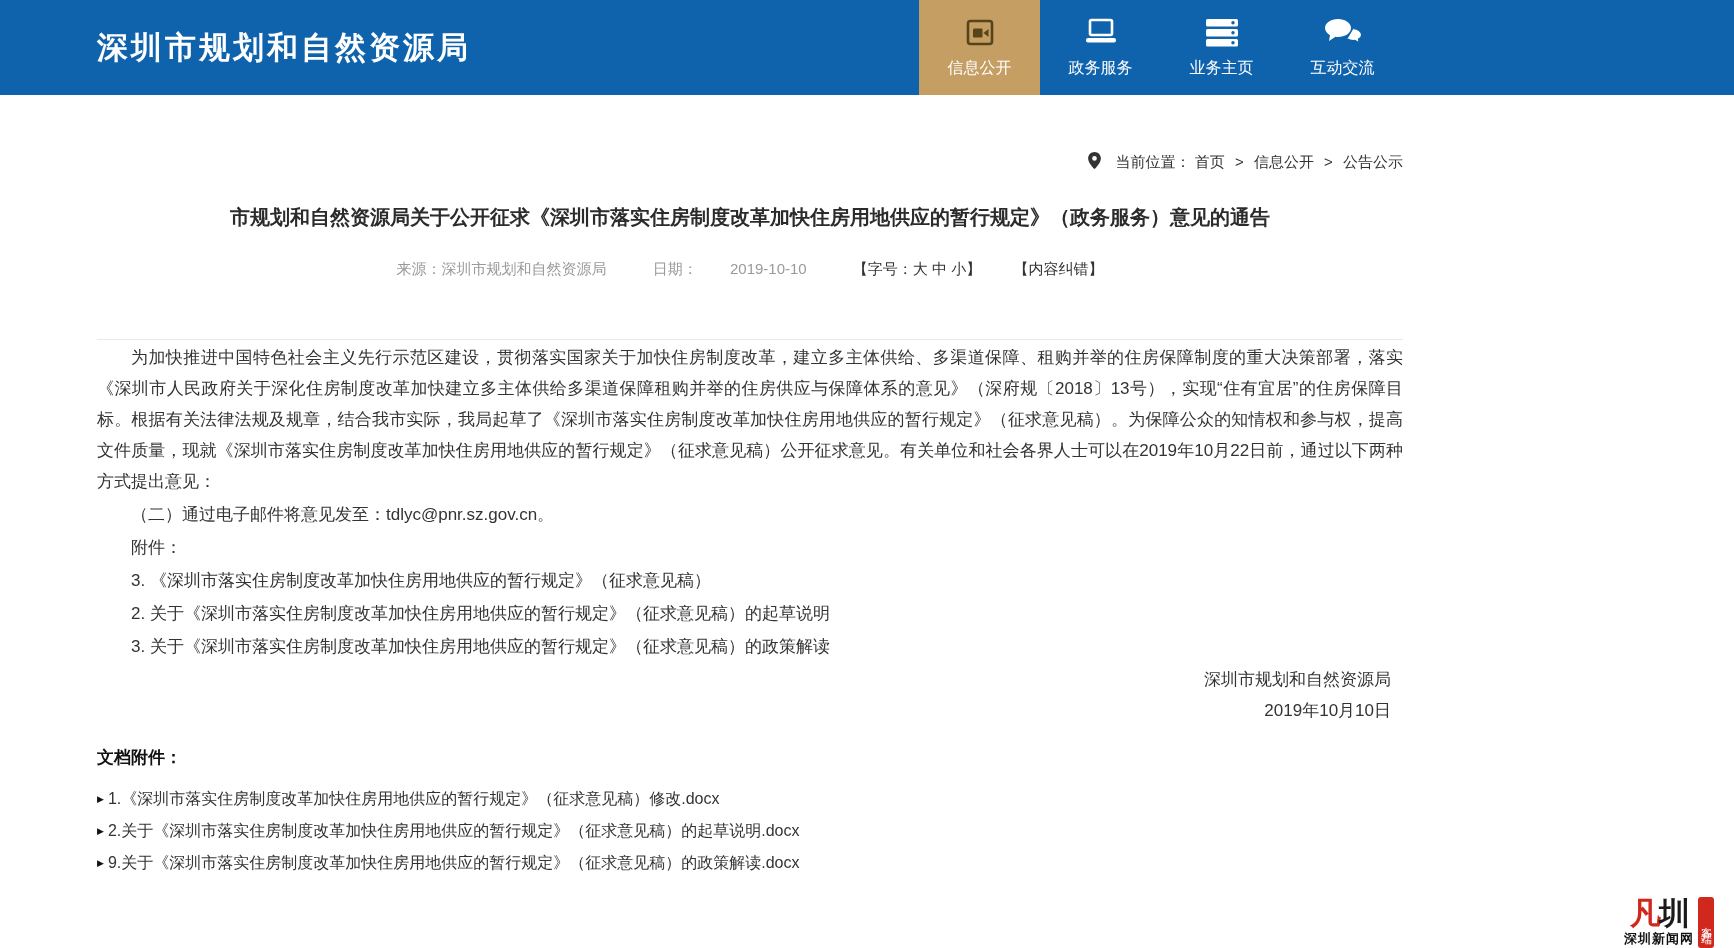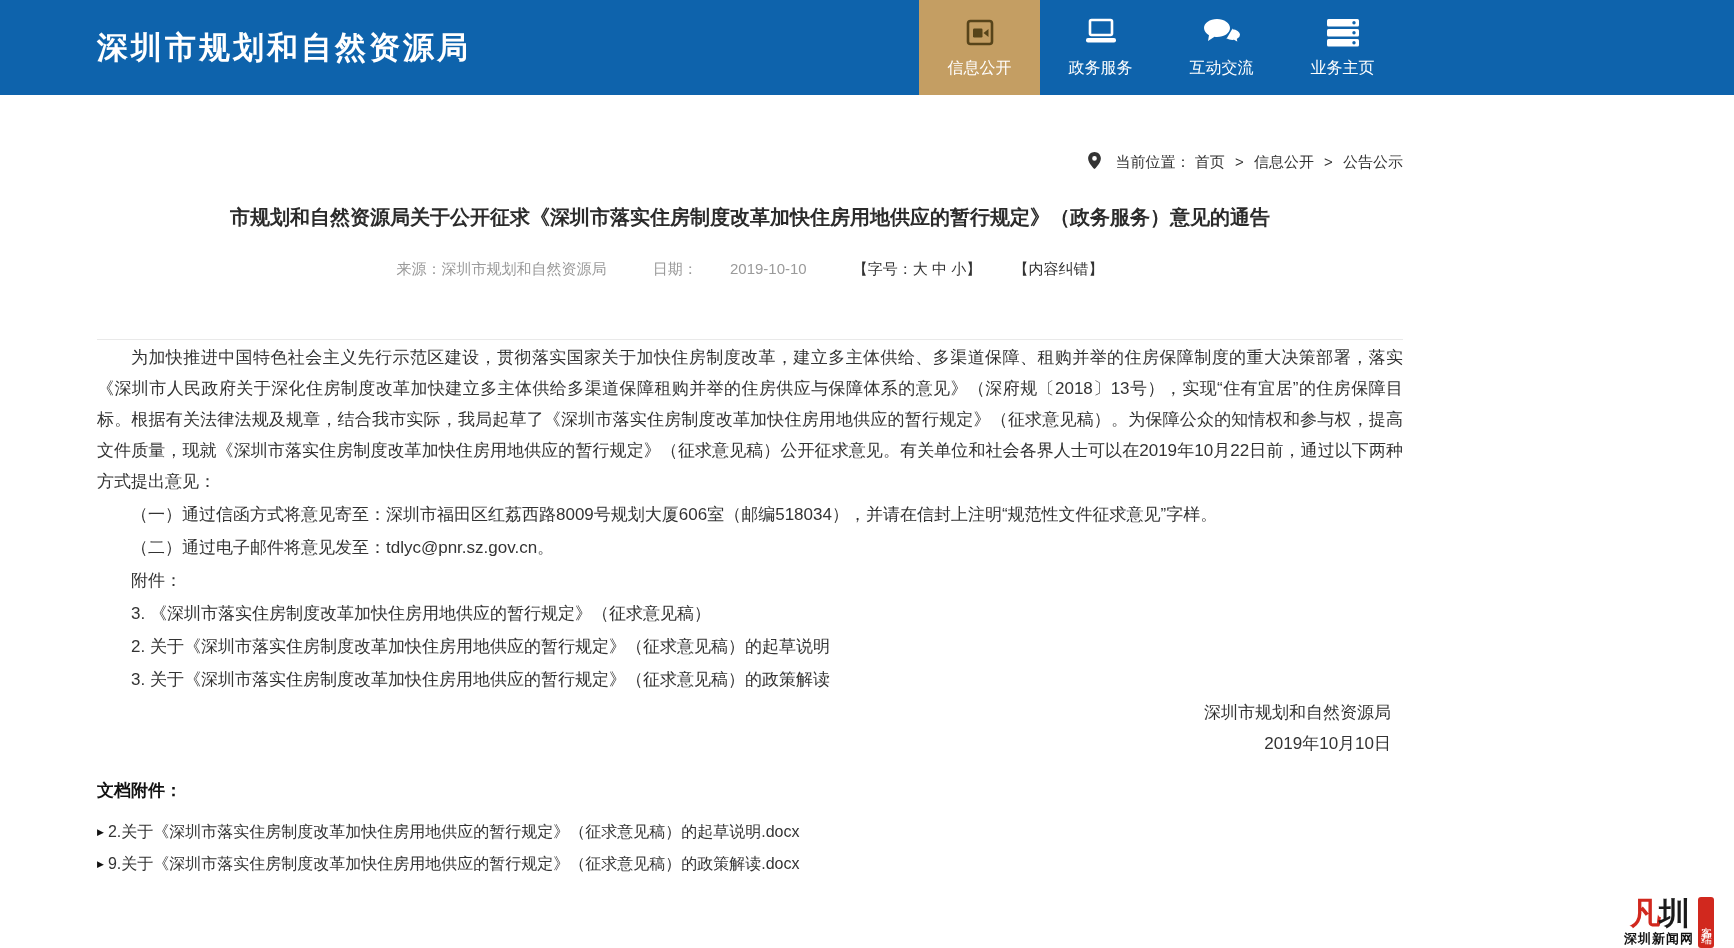--- a/index.html
+++ b/index.html
@@ -76,40 +76,40 @@
           <svg width="40" height="34" viewBox="0 0 40 34">
             <rect x="9" y="4" width="22" height="15" rx="1.5" fill="none" stroke="#fff" stroke-width="2.6"></rect>
             <rect x="5" y="22" width="30" height="4.5" rx="2" fill="#fff"></rect>
           </svg>
         </span>
         <span class="nav-label">政务服务</span>
       </div>
 
       <div class="nav-item">
         <span class="nav-icon">
-          <svg width="42" height="34" viewBox="0 0 42 34">
-            <path d="M16 3 C8.8 3 3 7 3 12 c0 2.9 2 5.5 5 7.2 L7 25 l6.5-4.2 c0.8 0.1 1.7 0.2 2.5 0.2 c7.2 0 13-4 13-9 S23.2 3 16 3 Z" fill="#fff"></path>
-            <path d="M31.5 12.5 c4.7 0.4 8.3 3 8.3 6.2 c0 1.8-1.2 3.5-3.1 4.6 l0.8 4 -4.6-2.7 c-0.5 0.1-1.1 0.1-1.6 0.1 c-2.3 0-4.4-0.6-5.9-1.6" fill="#fff" stroke="#0e63ac" stroke-width="1.6"></path>
-          </svg>
-        </span>
-        <span class="nav-label">互动交流</span>
-      </div>
-
-      <div class="nav-item">
-        <span class="nav-icon">
           <svg width="40" height="34" viewBox="0 0 40 34">
             <rect x="4" y="3" width="32" height="7.5" rx="1.5" fill="#fff"></rect>
             <circle cx="31" cy="6.8" r="1.7" fill="#0e63ac"></circle>
             <rect x="4" y="13" width="32" height="7.5" rx="1.5" fill="#fff"></rect>
             <circle cx="31" cy="16.8" r="1.7" fill="#0e63ac"></circle>
             <rect x="4" y="23" width="32" height="7.5" rx="1.5" fill="#fff"></rect>
             <circle cx="31" cy="26.8" r="1.7" fill="#0e63ac"></circle>
           </svg>
         </span>
         <span class="nav-label">业务主页</span>
+      </div>
+
+      <div class="nav-item">
+        <span class="nav-icon">
+          <svg width="42" height="34" viewBox="0 0 42 34">
+            <path d="M16 3 C8.8 3 3 7 3 12 c0 2.9 2 5.5 5 7.2 L7 25 l6.5-4.2 c0.8 0.1 1.7 0.2 2.5 0.2 c7.2 0 13-4 13-9 S23.2 3 16 3 Z" fill="#fff"></path>
+            <path d="M31.5 12.5 c4.7 0.4 8.3 3 8.3 6.2 c0 1.8-1.2 3.5-3.1 4.6 l0.8 4 -4.6-2.7 c-0.5 0.1-1.1 0.1-1.6 0.1 c-2.3 0-4.4-0.6-5.9-1.6" fill="#fff" stroke="#0e63ac" stroke-width="1.6"></path>
+          </svg>
+        </span>
+        <span class="nav-label">互动交流</span>
       </div>
 
     </div>
   </div>
 </div>
 
 <div class="breadcrumb">
   <span class="pin">
     <svg width="13" height="17" viewBox="0 0 12 16">
       <path d="M6 0 C2.7 0 0 2.7 0 6 c0 4.5 6 10 6 10 s6 -5.5 6 -10 C12 2.7 9.3 0 6 0 z M6 8.2 A2.2 2.2 0 1 1 6 3.8 a2.2 2.2 0 0 1 0 4.4 z" fill="#333"></path>
@@ -127,34 +127,34 @@
 
 <div class="article-meta">
   <span>来源：深圳市规划和自然资源局</span>
   <span><span>日期：</span> <span>2019-10-10</span></span>
   <span class="dark">【字号：大 中 小】</span>
   <span class="dark">【内容纠错】</span>
 </div>
 
 <div class="content">
   <p class="justify">为加快推进中国特色社会主义先行示范区建设，贯彻落实国家关于加快住房制度改革，建立多主体供给、多渠道保障、租购并举的住房保障制度的重大决策部署，落实《深圳市人民政府关于深化住房制度改革加快建立多主体供给多渠道保障租购并举的住房供应与保障体系的意见》（深府规〔2018〕13号），实现“住有宜居”的住房保障目标。根据有关法律法规及规章，结合我市实际，我局起草了《深圳市落实住房制度改革加快住房用地供应的暂行规定》（征求意见稿）。为保障公众的知情权和参与权，提高文件质量，现就《深圳市落实住房制度改革加快住房用地供应的暂行规定》（征求意见稿）公开征求意见。有关单位和社会各界人士可以在2019年10月22日前，通过以下两种方式提出意见：</p>
-  <p>（一）通过信函方式将意见寄至：深圳市福田区红荔西路8009号规划大厦606室（邮编518034），并请在信封上注明“规范性文件征求意见”字样。</p>
   <p>（二）通过电子邮件将意见发至：tdlyc@pnr.sz.gov.cn。</p>
   <p>附件：</p>
   <p>3. 《深圳市落实住房制度改革加快住房用地供应的暂行规定》（征求意见稿）</p>
   <p>2. 关于《深圳市落实住房制度改革加快住房用地供应的暂行规定》（征求意见稿）的起草说明</p>
   <p>3. 关于《深圳市落实住房制度改革加快住房用地供应的暂行规定》（征求意见稿）的政策解读</p>
   <div class="signature">
     <div>深圳市规划和自然资源局</div>
     <div>2019年10月10日</div>
   </div>
 </div>
 
 <div class="doc-attach">
   <h3>文档附件：</h3>
+  <a class="doc-link"><span class="marker"></span><span>1.《深圳市落实住房制度改革加快住房用地供应的暂行规定》（征求意见稿）修改.docx</span></a>
   <a class="doc-link"><span class="marker"></span><span>2.关于《深圳市落实住房制度改革加快住房用地供应的暂行规定》（征求意见稿）的起草说明.docx</span></a>
   <a class="doc-link"><span class="marker"></span><span>9.关于《深圳市落实住房制度改革加快住房用地供应的暂行规定》（征求意见稿）的政策解读.docx</span></a>
 </div>
 
 <div class="watermark">
   <div class="wm-left">
     <div class="wm-mark">
       <span class="red">凡</span><span class="black">圳</span>
     </div>
     <div class="wm-site">深圳新闻网</div>

